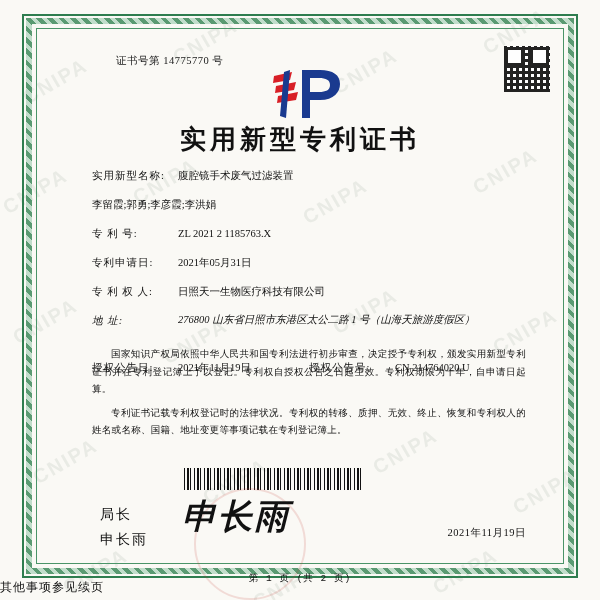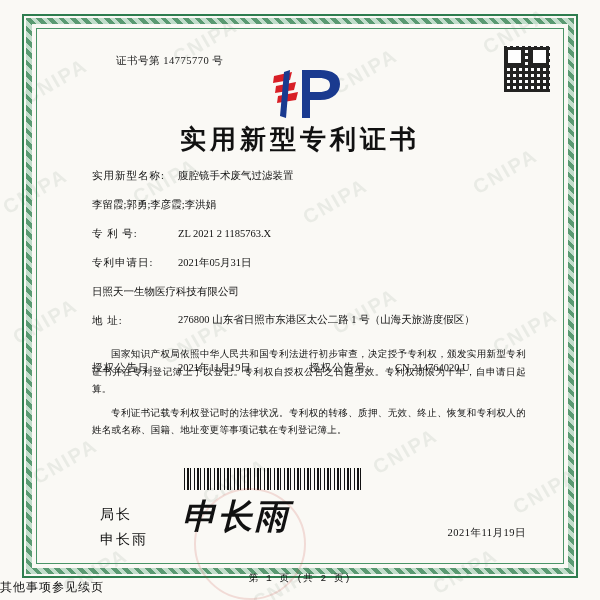--- a/index.html
+++ b/index.html
@@ -77,21 +77,21 @@
     font-size:10.5px;color:#111;line-height:1.9;
   }
   .row{display:flex;margin-bottom:9px;}
   .lbl{
     width:86px;flex:none;letter-spacing:1px;
   }
   .val{flex:1;}
   .row2{display:flex;margin-bottom:9px;}
   .half{display:flex;width:50%;margin-top:18px;}
   .half .lbl{width:86px;}
-  .addr{display:flex;margin-bottom:9px;}
+  .addr{display:flex;margin-bottom:9px;font-style:italic;}
   .addr .val{line-height:1.7;}
   .para{
     position:absolute;left:48px;right:30px;top:310px;
     font-size:9.5px;color:#111;line-height:1.85;text-align:justify;
     letter-spacing:.3px;
   }
   .para p{margin:0 0 6px 0;text-indent:2em;}
   .barcode{
     position:absolute;left:140px;top:432px;width:180px;height:22px;
     background:repeating-linear-gradient(90deg,
@@ -186,20 +186,21 @@
       </div>
       <div class="row">
         <div class="lbl">专 利 号:</div>
         <div class="val">ZL 2021 2 1185763.X</div>
       </div>
       <div class="row">
         <div class="lbl">专利申请日:</div>
         <div class="val">2021年05月31日</div>
       </div>
       <div class="row">
+        <div class="lbl">专 利 权 人:</div>
         <div class="val">日照天一生物医疗科技有限公司</div>
       </div>
       <div class="addr">
         <div class="lbl">地 址:</div>
         <div class="val">276800 山东省日照市东港区太公二路 1 号（山海天旅游度假区）</div>
       </div>
       <div class="row2">
         <div class="half">
           <div class="lbl">授权公告日:</div>
           <div class="val">2021年11月19日</div>

